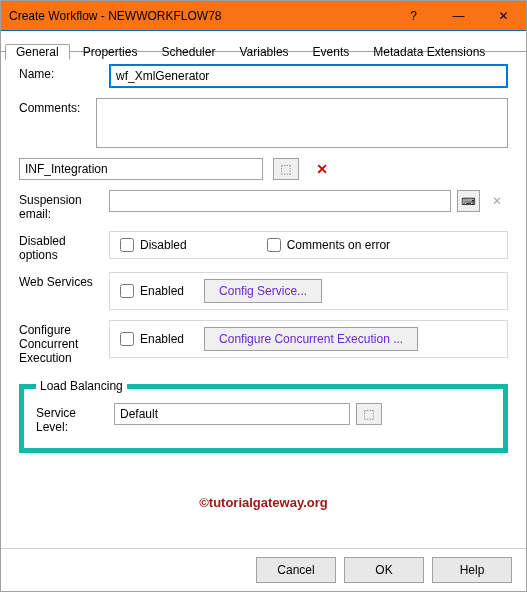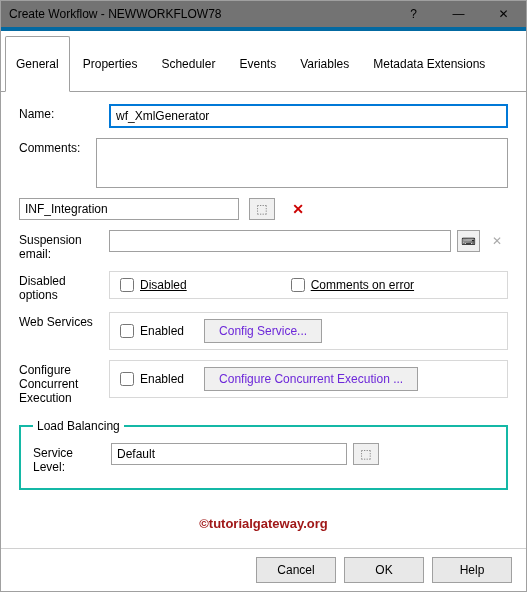--- a/index.html
+++ b/index.html
@@ -1,47 +1,47 @@
 <!DOCTYPE html>
 <html><head>
   <meta charset="utf-8">
   <style>
     * { box-sizing: border-box; margin: 0; padding: 0; font-family: 'Segoe UI', Tahoma, sans-serif; font-size: 12px; }
     body { background: #fff; width: 527px; height: 592px; overflow: hidden; }
     .window { border: 1px solid #a0a0a0; width: 527px; height: 592px; display: flex; flex-direction: column; }
-    .titlebar { height: 30px; display: flex; align-items: center; padding: 0 0 0 8px; background: #737373; border-bottom: 4px solid #0369a1; }
+    .titlebar { height: 30px; display: flex; align-items: center; padding: 0 0 0 8px; background: #f97316; border-bottom: 1px solid #0369a1; }
     .title-text { flex: 1; font-size: 12px; }
     .title-btns { display: flex; height: 100%; }
     .title-btn { width: 45px; display: flex; align-items: center; justify-content: center; cursor: pointer; }
     .tabs { display: flex; border-bottom: 1px solid #a0a0a0; padding: 4px 4px 0 4px; gap: 2px; }
-    .tab { padding: 20px 10px; border: 1px solid transparent; cursor: pointer; position: relative; top: 1px; }
+    .tab { padding: 0 10px; border: 1px solid transparent; cursor: pointer; position: relative; top: 9px; }
     .tab.active { border: 1px solid #a0a0a0; border-bottom: 1px solid #fff; background: #fff; border-radius: 2px 2px 0 0; }
     .content { flex: 1; padding: 12px 18px 8px 18px; display: flex; flex-direction: column; gap: 10px; }
     .row { display: flex; align-items: flex-start; gap: 8px; }
     .label { width: 82px; padding-top: 3px; }
     .field { flex: 1; display: flex; align-items: center; gap: 6px; }
     .input { border: 2px solid #0078d7; padding: 3px 5px; width: 100%; font-size: 12px; }
     .input-plain { border: 1px solid #a0a0a0; padding: 3px 5px; width: 100%; font-size: 12px; }
     textarea.input-plain { height: 50px; resize: none; overflow-y: scroll; }
     .icon-btn { width: 26px; height: 22px; border: 1px solid #a0a0a0; display: flex; align-items: center; justify-content: center; cursor: pointer; background: #f0f0f0; }
     .icon-btn.flat { border: none; background: transparent; }
     .x-icon { color: #c00; font-weight: bold; font-size: 14px; }
     .cube-icon { font-size: 12px; color: #666; }
     .checkbox-group { display: flex; align-items: center; gap: 6px; }
     .checkbox-group input[type="checkbox"] { width: 14px; height: 14px; }
     .btn { border: 1px solid #a0a0a0; padding: 4px 14px; background: #e8e8e8; cursor: pointer; min-width: 75px; text-align: center; }
     .btn.disabled { color: #6d28d9; background: #f0f0f0; }
-    fieldset { border: 2px solid #14b8a6; padding: 10px 12px 14px 12px; margin-top: 4px; }
+    fieldset { border: 5px solid #14b8a6; padding: 10px 12px 14px 12px; margin-top: 4px; }
     legend { padding: 0 4px; font-size: 12px; }
-    .watermark { text-align: center; color: #a01818; font-weight: bold; font-size: 13px; margin-top: 16px; }
+    .watermark { text-align: center; color: #a01818; font-weight: bold; font-size: 13px; margin-top: 32px; }
     .footer { border-top: 1px solid #d0d0d0; padding: 8px 14px; display: flex; justify-content: flex-end; gap: 8px; }
     .footer .btn { min-width: 80px; padding: 5px 14px; background: #e8e8e8; }
-    .twoopts { display: flex; gap: 104px; border: 1px solid #d8d8d8; padding: 6px 10px; flex: 1; text-decoration: underline; }
+    .twoopts { display: flex; gap: 80px; border: 1px solid #d8d8d8; padding: 6px 10px; flex: 1; }
     .bordered-field { border: 1px solid #d8d8d8; padding: 6px 10px; flex: 1; display: flex; align-items: center; gap: 20px; }
-    .svc-input { border: 1px solid #a0a0a0; padding: 3px 5px; width: 220px; font-size: 12px; }
+    .svc-input { border: 1px solid #a0a0a0; padding: 3px 5px; width: 244px; font-size: 12px; }
     .integration-row .field { gap: 10px; align-items: center; }
     .name-input-wrap { flex: 1; }
   </style>
 </head>
 <body>
 
 <div class="window">
   <div class="titlebar">
     <div class="title-text">Create Workflow - NEWWORKFLOW78</div>
     <div class="title-btns">
@@ -54,22 +54,22 @@
       <div class="title-btn close">
           <span>✕</span>
         </div>
     </div>
   </div>
 
   <div class="tabs">
     <div class="tab active">General</div>
     <div class="tab">Properties</div>
     <div class="tab">Scheduler</div>
+    <div class="tab">Variables</div>
     <div class="tab">Events</div>
-    <div class="tab">Variables</div>
     <div class="tab">Metadata Extensions</div>
   </div>
 
   <div class="content">
 
     <div class="row">
       <div class="label">Name:</div>
       <div class="name-input-wrap">
         <input class="input" type="text" value="wf_XmlGenerator" style="">
       </div>

